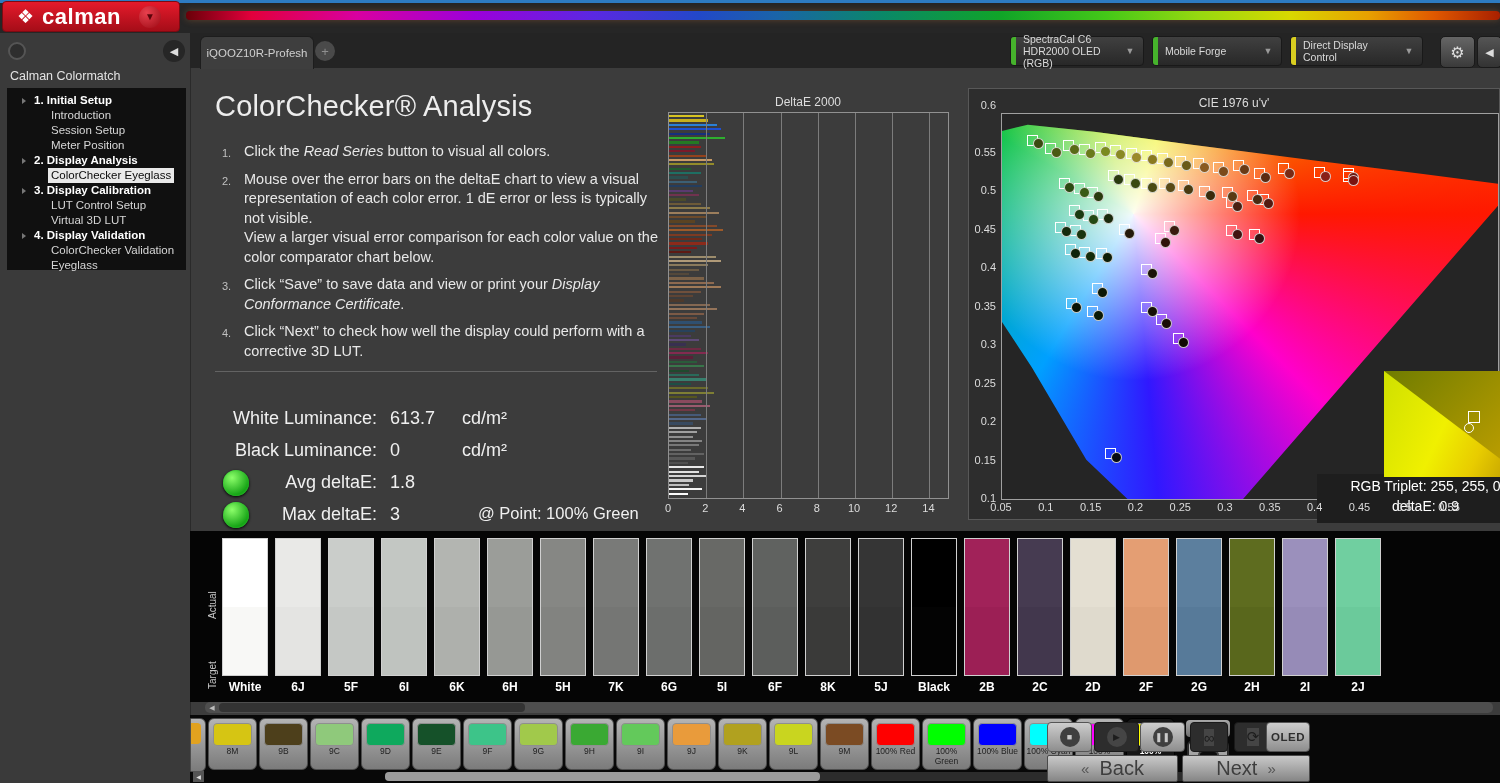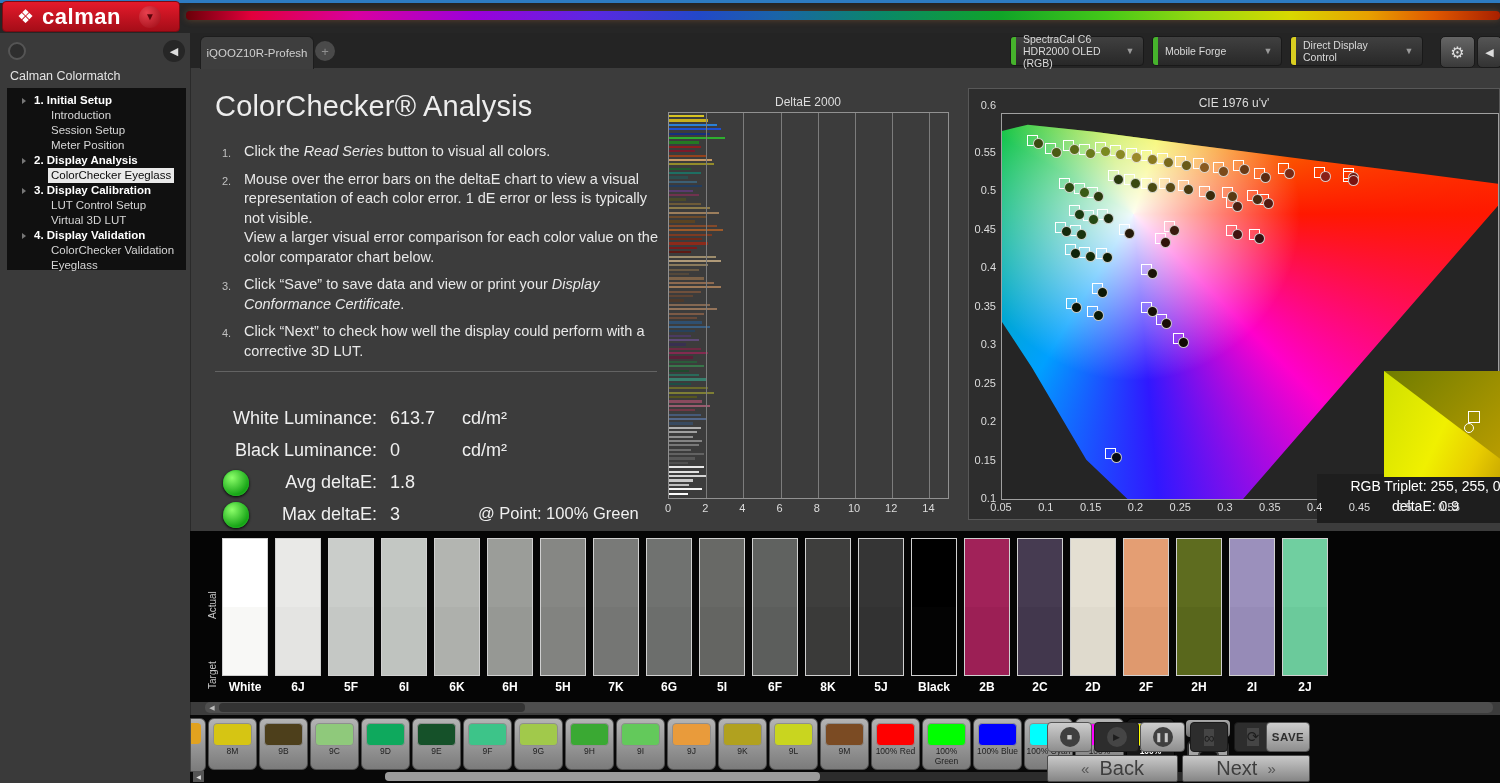--- a/index.html
+++ b/index.html
@@ -606,20 +606,27 @@
         </div>
         <div class="sw">
           <div class="sw-box">
             <div class="half" style="background: rgb(228, 158, 115);"></div>
             <div class="half" style="background: rgb(223, 153, 110);"></div>
           </div>
           <div class="sw-lab">2F</div>
         </div>
         <div class="sw">
           <div class="sw-box">
+            <div class="half" style="background: rgb(92, 127, 158);"></div>
+            <div class="half" style="background: rgb(87, 122, 153);"></div>
+          </div>
+          <div class="sw-lab">2G</div>
+        </div>
+        <div class="sw">
+          <div class="sw-box">
             <div class="half" style="background: rgb(94, 108, 31);"></div>
             <div class="half" style="background: rgb(89, 103, 28);"></div>
           </div>
           <div class="sw-lab">2H</div>
         </div>
         <div class="sw">
           <div class="sw-box">
             <div class="half" style="background: rgb(155, 144, 188);"></div>
             <div class="half" style="background: rgb(150, 139, 183);"></div>
           </div>
@@ -739,21 +746,21 @@
         <div class="tr-btn tr-light" style="left: 950px; width: 45px;">
           <span class="tr-glyph">❚❚</span>
         </div>
         <div class="tr-btn tr-dark" style="left: 1000px; width: 38px;">
           <span class="tr-glyph tr-plain">∞</span>
         </div>
         <div class="tr-btn tr-dark" style="left: 1044px; width: 38px;">
           <span class="tr-glyph tr-plain">⟳</span>
         </div>
       </div>
-    <div class="tr-btn tr-light" id="save-btn" style="left:1076px;width:44px">SAVE</div>
+    <div class="tr-btn tr-light" id="save-btn" style="left:1076px;width:44px">OLED</div>
     <div class="nav-big" style="left:857px;width:131px">
       <span class="chev">«</span>
       <span>Back</span>
     </div>
     <div class="nav-big" style="left:992px;width:128px">
       <span>Next</span>
       <span class="chev">»</span>
     </div>
   </div>
 

